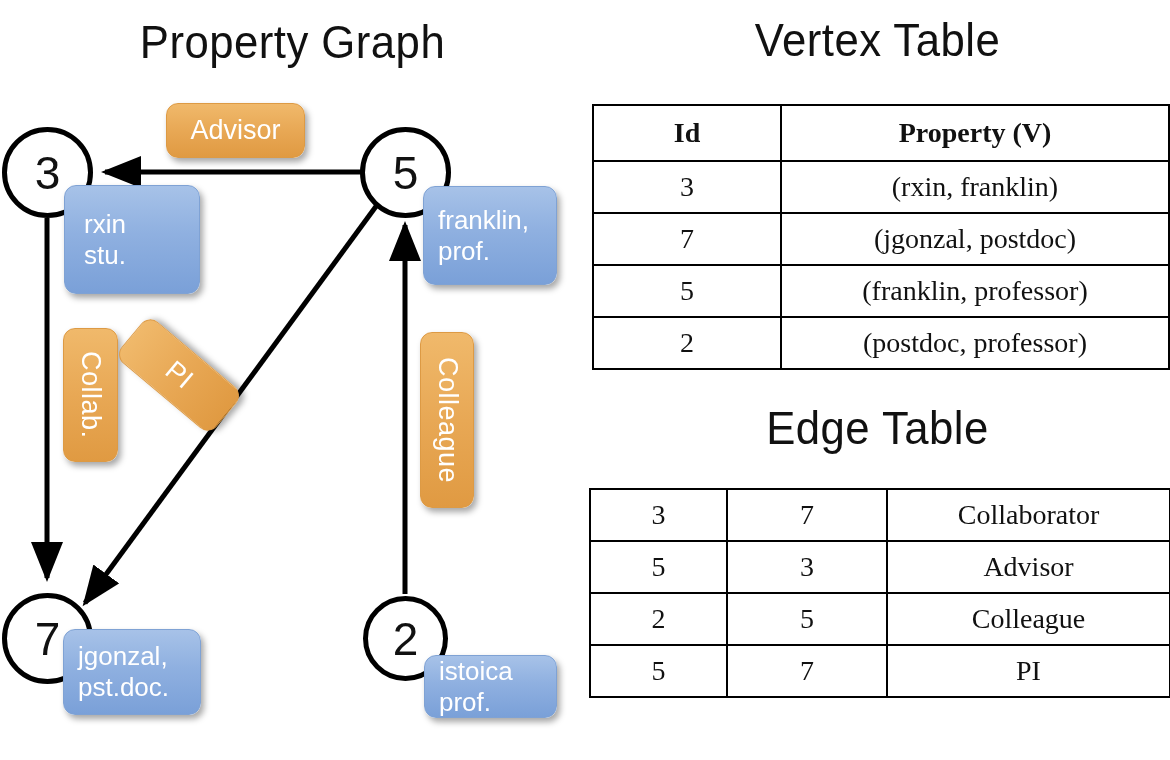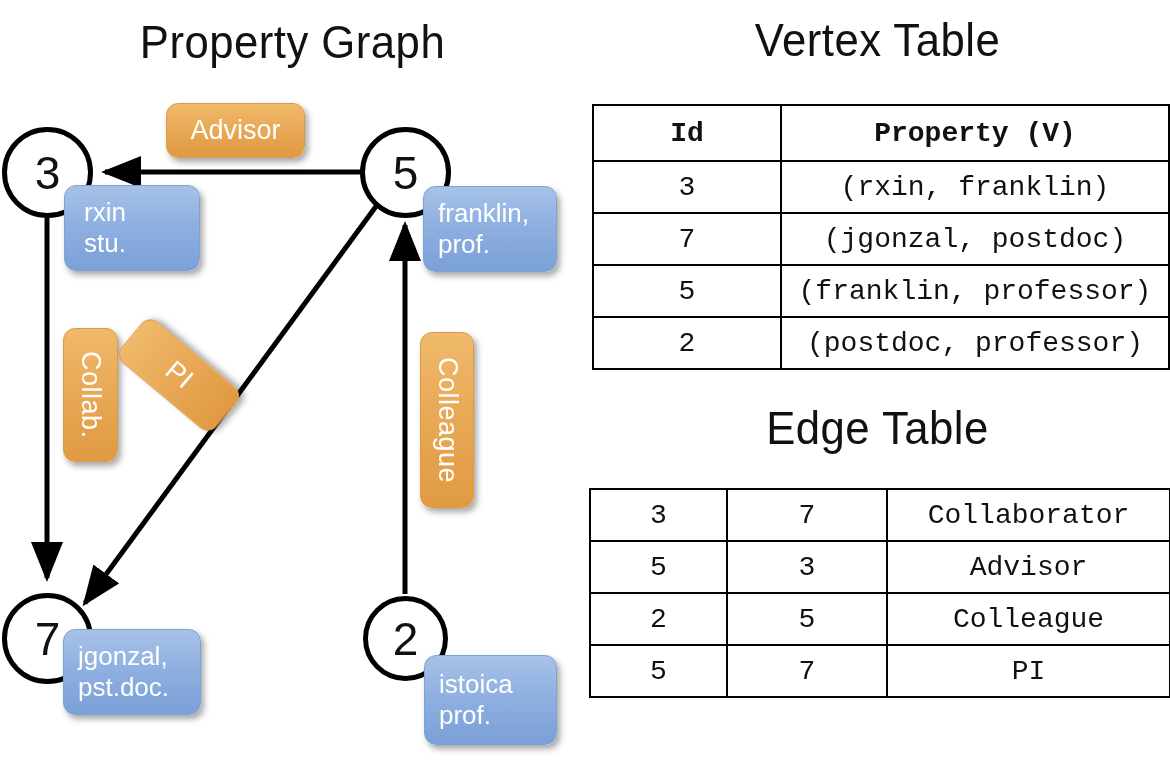--- a/index.html
+++ b/index.html
@@ -97,21 +97,21 @@
     text-orientation: mixed;
     white-space: nowrap;
     letter-spacing: 0.5px;
   }
 
   
   table.grid {
     position: absolute;
     border-collapse: collapse;
     table-layout: fixed;
-    font-family: Liberation Mono, monospace;
+    font-family: Liberation Serif, serif;
   }
   table.grid td {
     border: 2px solid #000;
     text-align: center;
     font-weight: 300;
     font-size: 28px;
     color: #111;
     padding: 0;
     height: 50px;
     background: #ffffff;
@@ -160,36 +160,36 @@
   <div class="node-circle" style="left:360px; top:127px; width:91px; height:91px;">
     <span>5</span>
   </div>
   <div class="node-circle" style="left:2px; top:593px; width:91px; height:91px;">
     <span>7</span>
   </div>
   <div class="node-circle" style="left:363px; top:596px; width:85px; height:85px;">
     <span>2</span>
   </div>
 
-  <div class="prop-box blue" style="left:64px; top:185px; width:136px; height:86px;padding-left:19px;">
+  <div class="prop-box blue" style="left:64px; top:185px; width:136px; height:109px;padding-left:19px;">
     <div>rxin</div>
     <div>stu.</div>
   </div>
 
-  <div class="prop-box blue" style="left:423px; top:186px; width:134px; height:86px;">
+  <div class="prop-box blue" style="left:423px; top:186px; width:134px; height:99px;">
     <div>franklin,</div>
     <div>prof.</div>
   </div>
 
   <div class="prop-box blue" style="left:63px; top:629px; width:138px; height:86px;">
     <div>jgonzal,</div>
     <div>pst.doc.</div>
   </div>
 
-  <div class="prop-box blue" style="left:424px; top:655px; width:133px; height:90px;">
+  <div class="prop-box blue" style="left:424px; top:655px; width:133px; height:63px;">
     <div>istoica</div>
     <div>prof.</div>
   </div>
 
   <div class="prop-box orange horiz" style="left:166px; top:103px; width:139px; height:55px;">
     <span>Advisor</span>
   </div>
 
   <div class="prop-box orange vert" style="left:63px; top:328px; width:55px; height:134px;">
     <span class="vert-text">Collab.</span>

